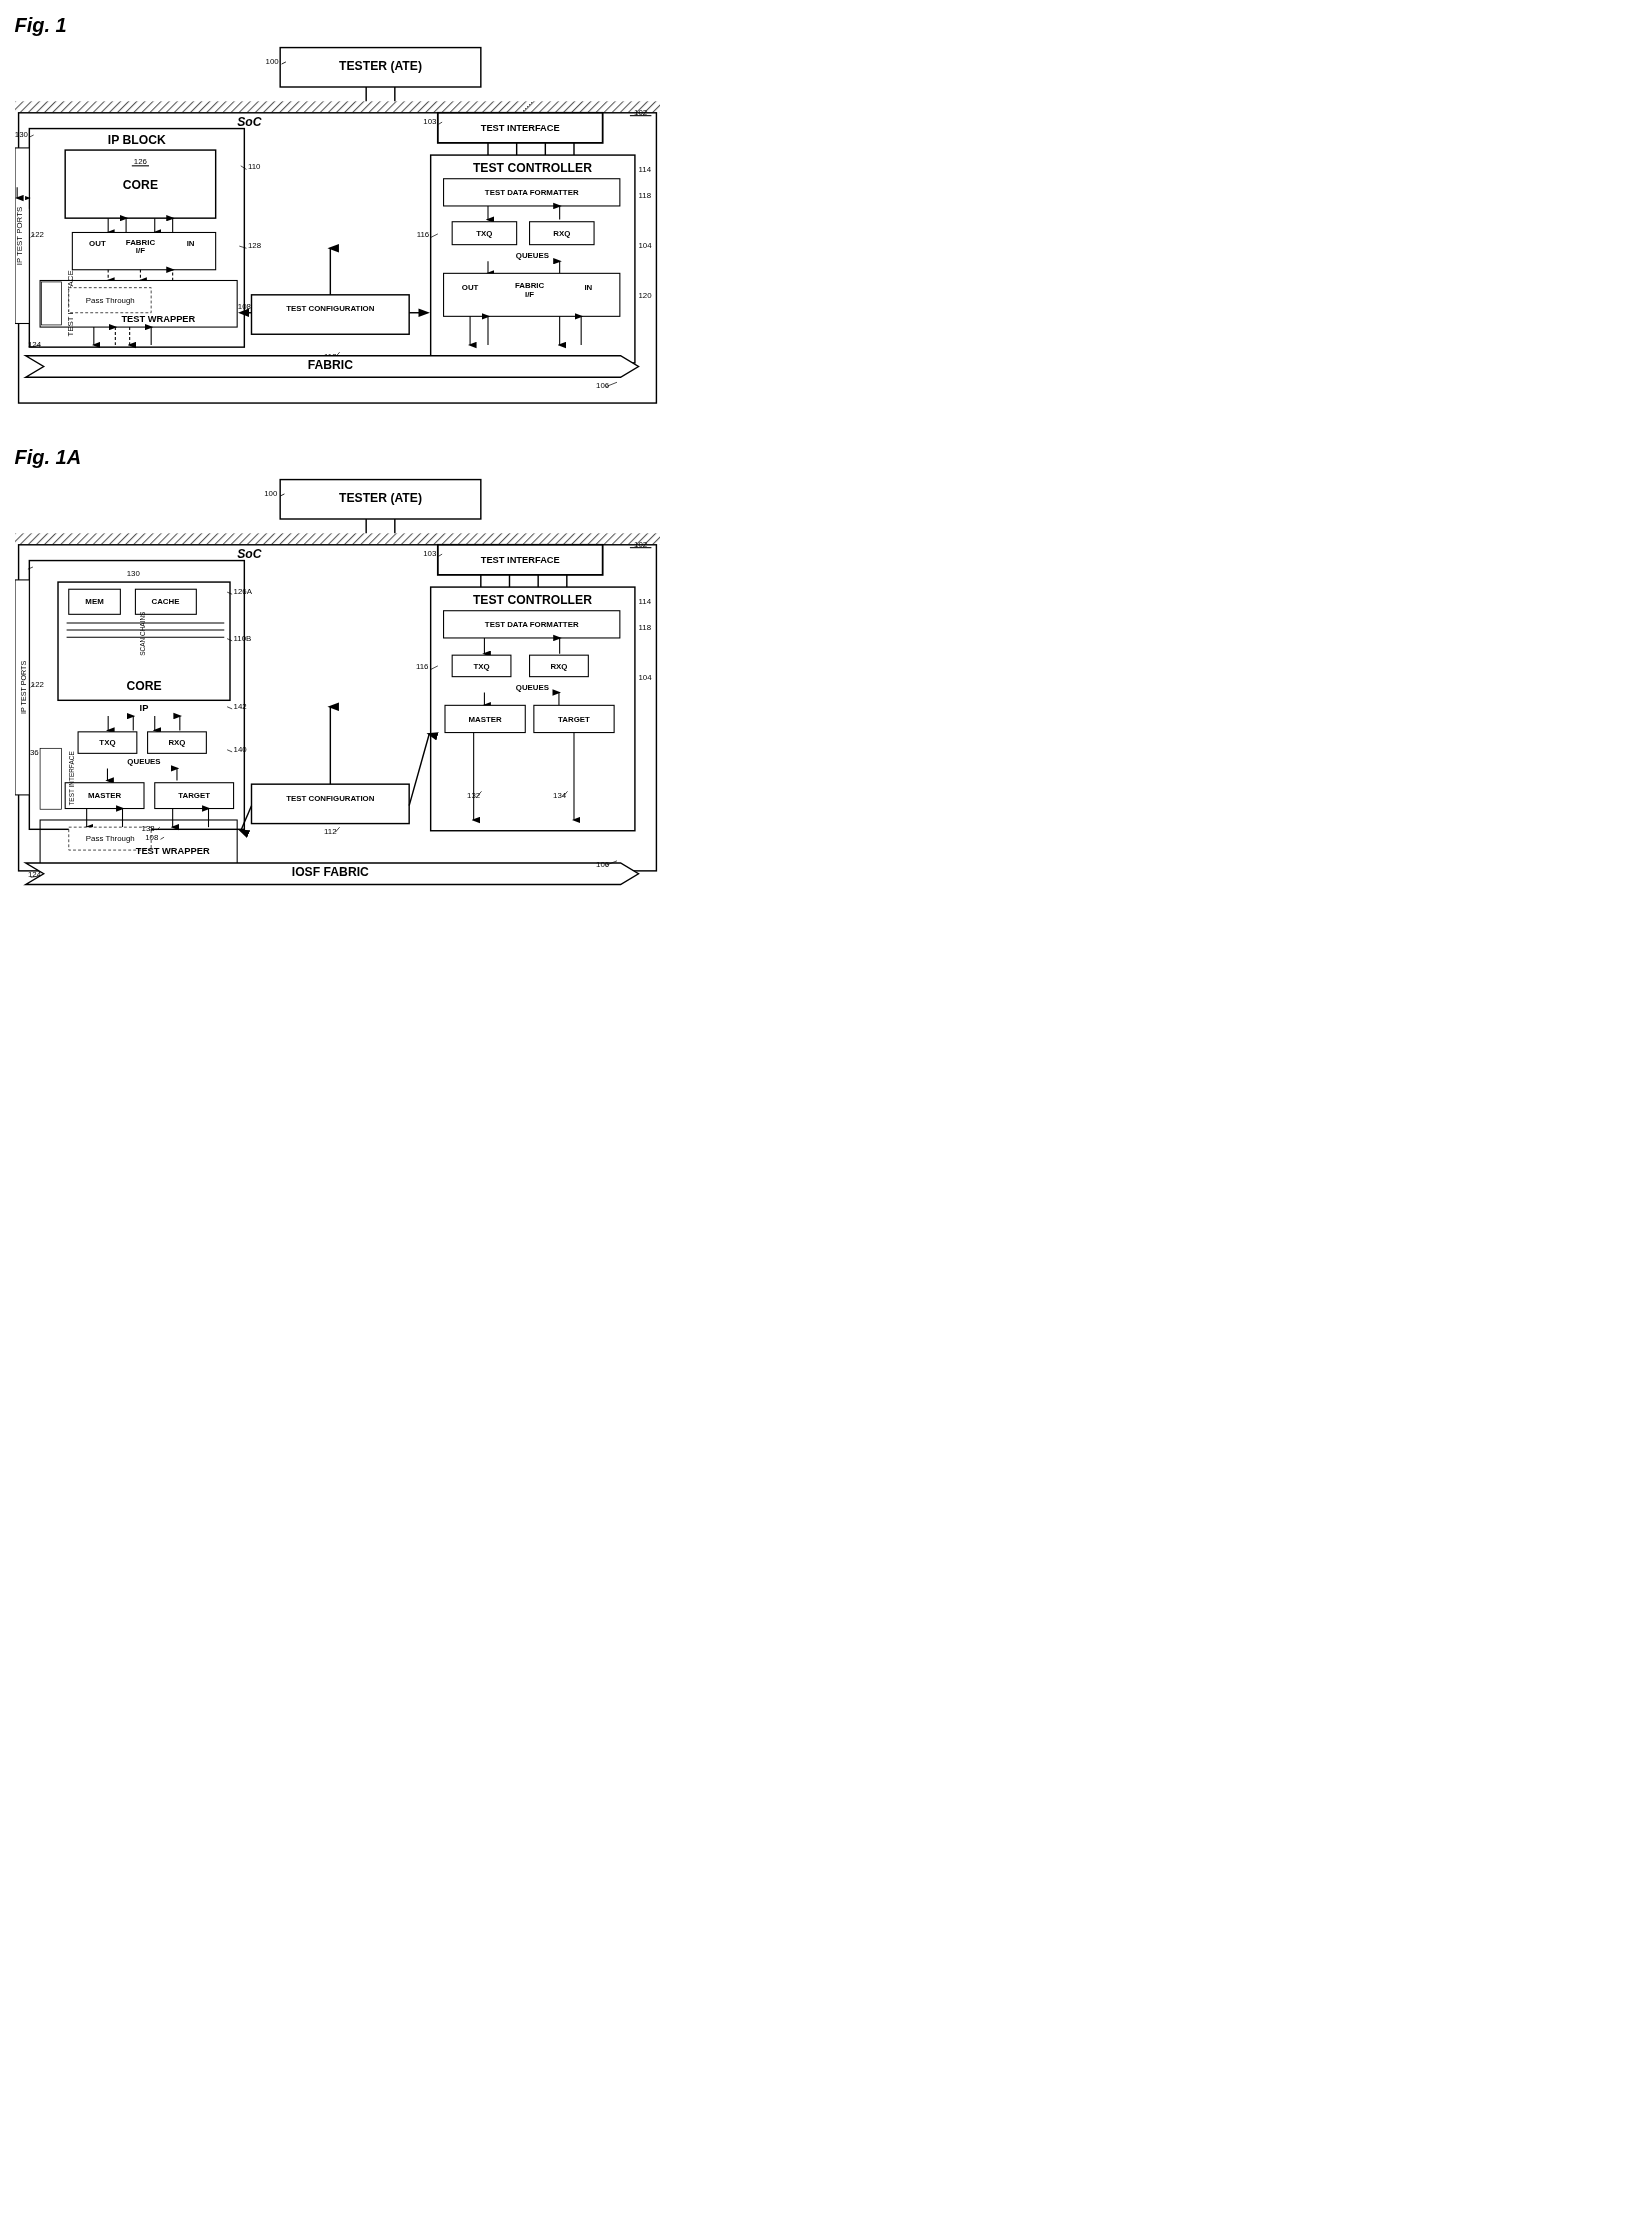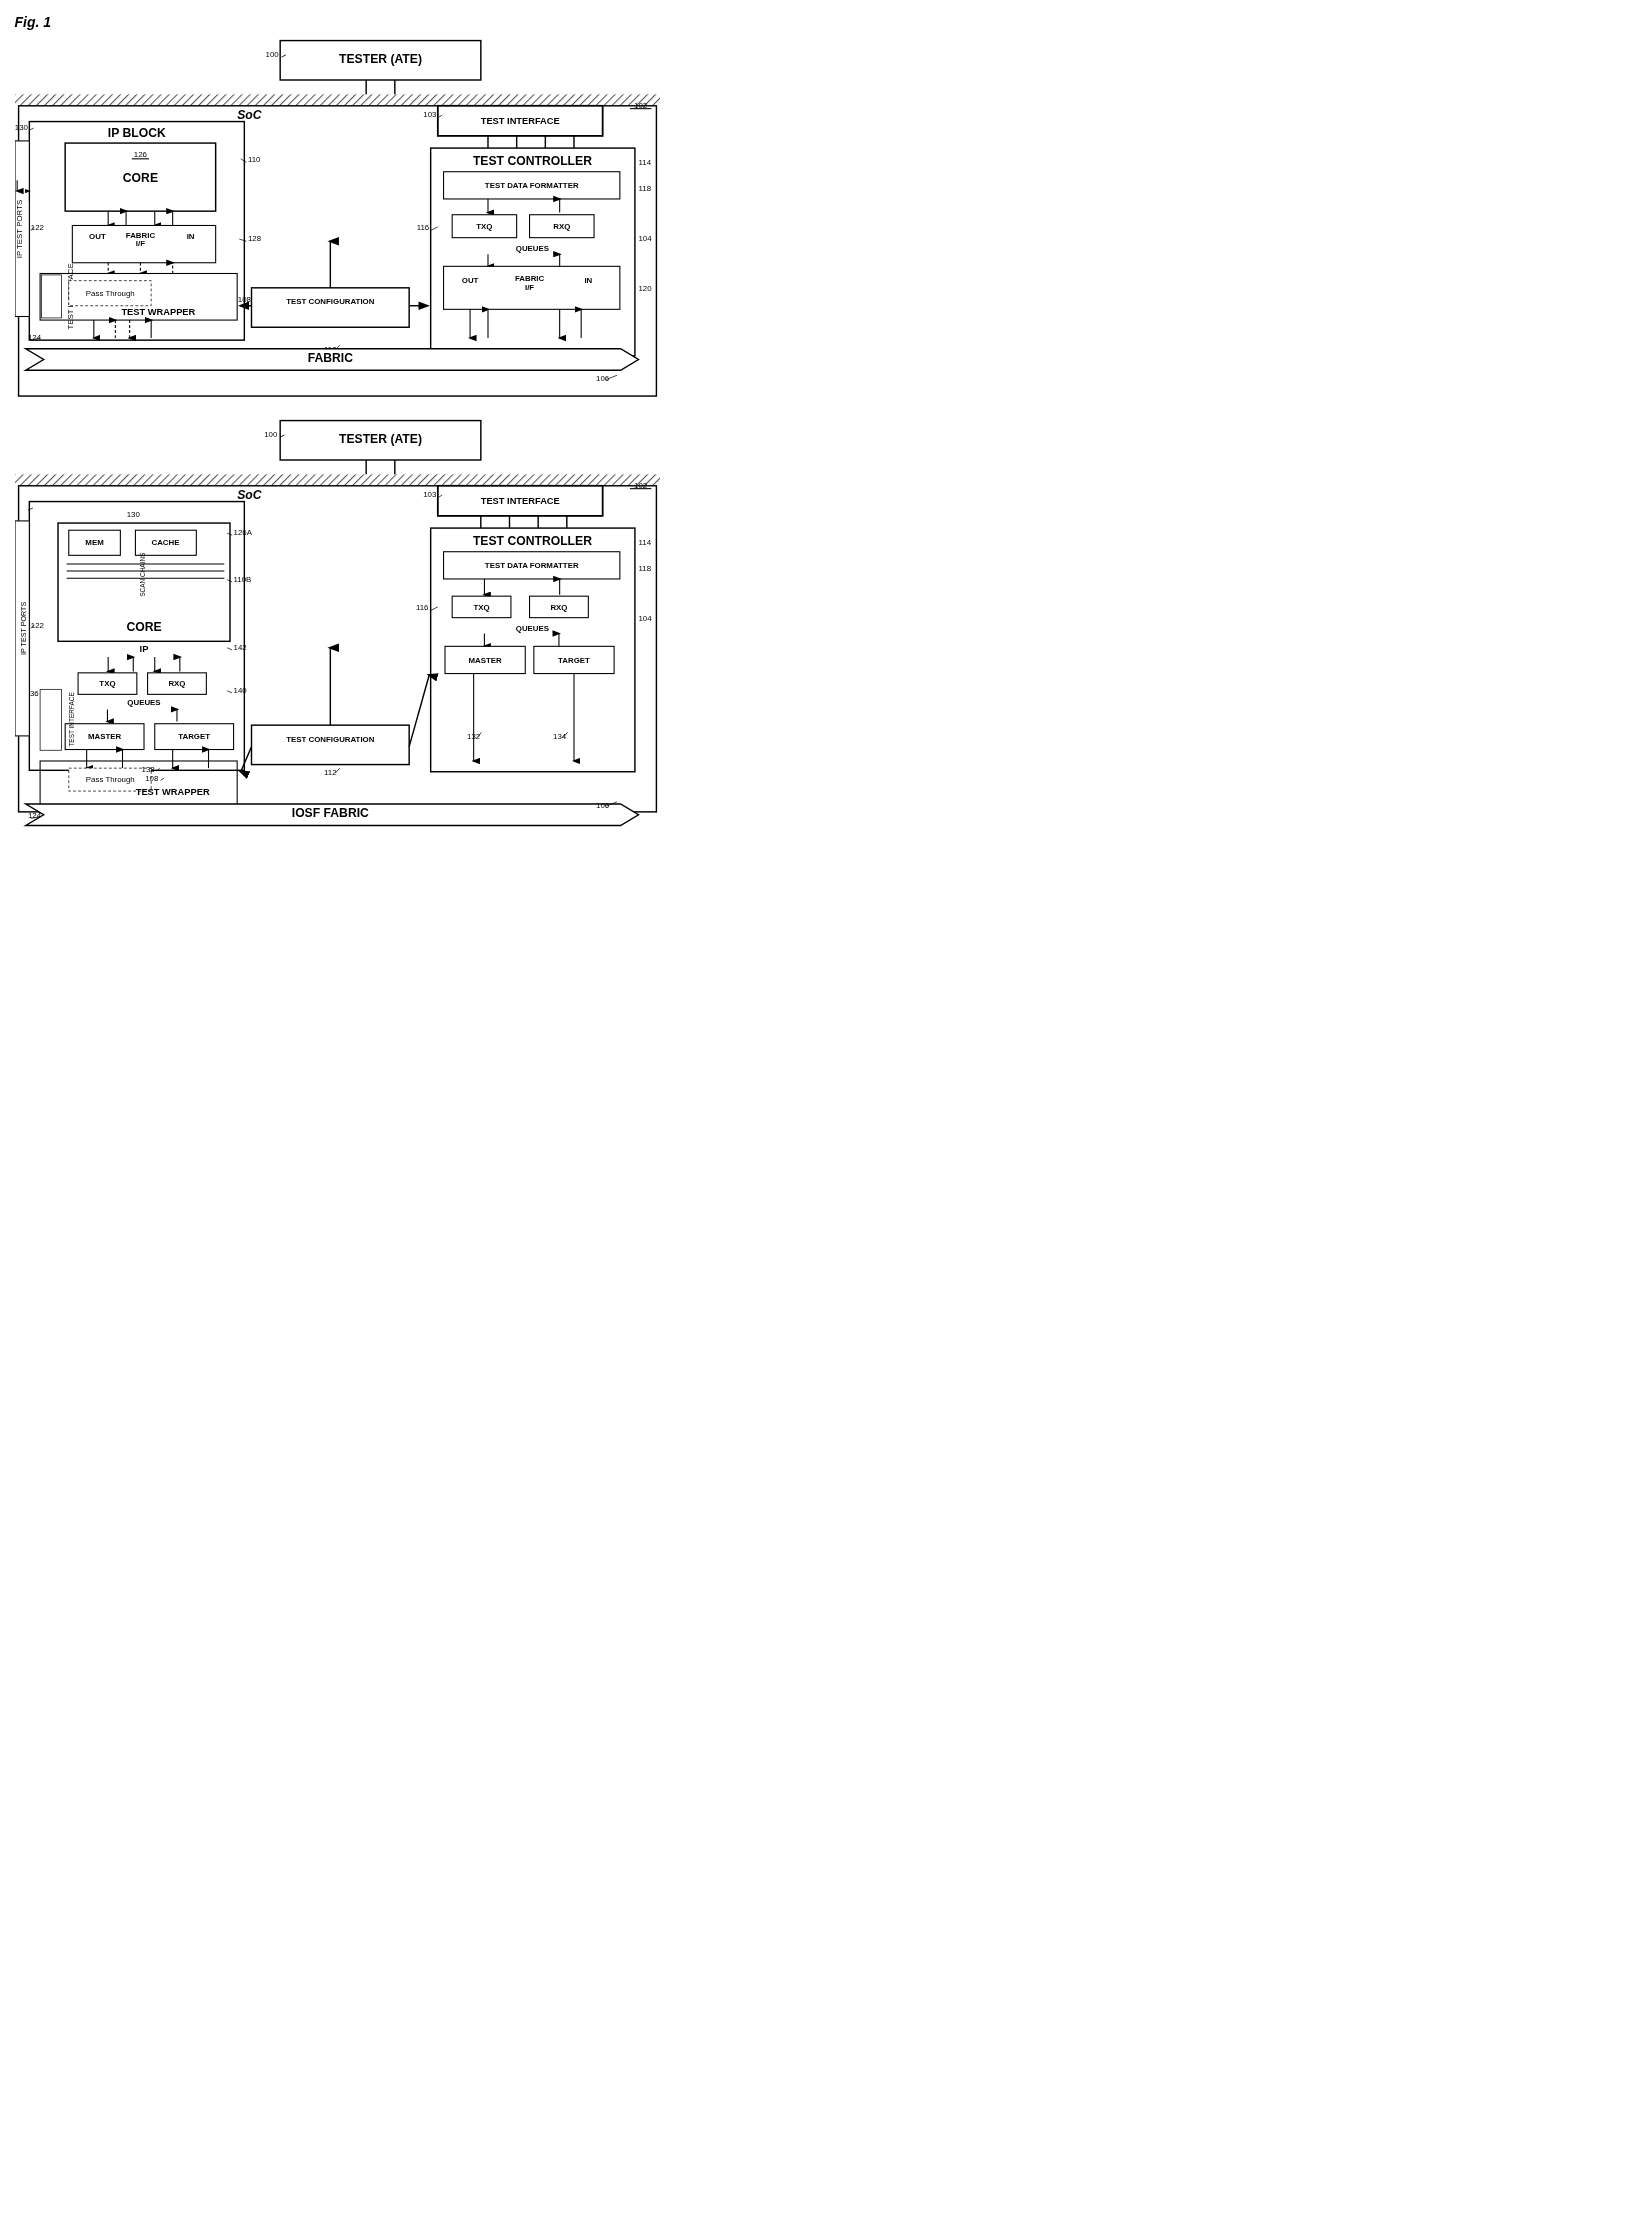--- a/index.html
+++ b/index.html
@@ -10,21 +10,21 @@
       min-height: 931px;
       padding: 14.3px;
     }
     .page {
       width: 659px;
       margin: 0 auto;
     }
     
     .fig-title {
       font-style: italic;
-      font-size: 14px;
+      font-size: 20px;
       font-weight: bold;
       margin-bottom: 7.2px;
     }
 
     
     svg {
       display: block;
     }
 
     .diagram-svg {
@@ -224,20 +224,21 @@
 
     <line x1="440" y1="350" x2="440" y2="285" stroke="#000" stroke-width="2" marker-end="url(#arr-u)"></line>
 
     <polygon points="15,435 845,435 870,450 845,465 15,465 40,450" fill="white" stroke="black" stroke-width="2"></polygon>
     <text x="440" y="454" text-anchor="middle" class="label-xl">FABRIC</text>
 
     <text x="820" y="480" text-anchor="middle" class="label-sm">106</text>
     <path d="M825,478 L840,472" stroke="#000" stroke-width="1" fill="none"></path>
   </svg>
 
+  <div class="fig-title" style="margin-top:21.5px;">Fig. 1A</div>
 
   <svg class="diagram-svg" viewBox="0 0 900 580" xmlns="http://www.w3.org/2000/svg">
     <defs>
       <pattern id="hatch2" patternUnits="userSpaceOnUse" width="8" height="8" patternTransform="rotate(45)">
         <line x1="0" y1="0" x2="0" y2="8" stroke="#555" stroke-width="3"></line>
       </pattern>
     </defs>
 
     <rect x="370" y="5" width="280" height="55" fill="white" stroke="black" stroke-width="2"></rect>
     <text x="510" y="36" text-anchor="middle" class="label-xl">TESTER (ATE)</text>

